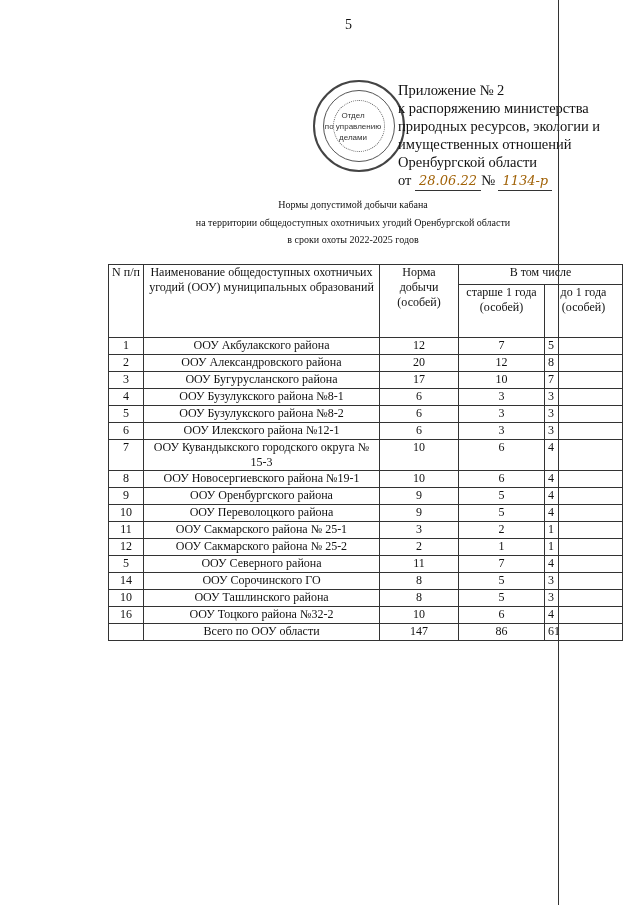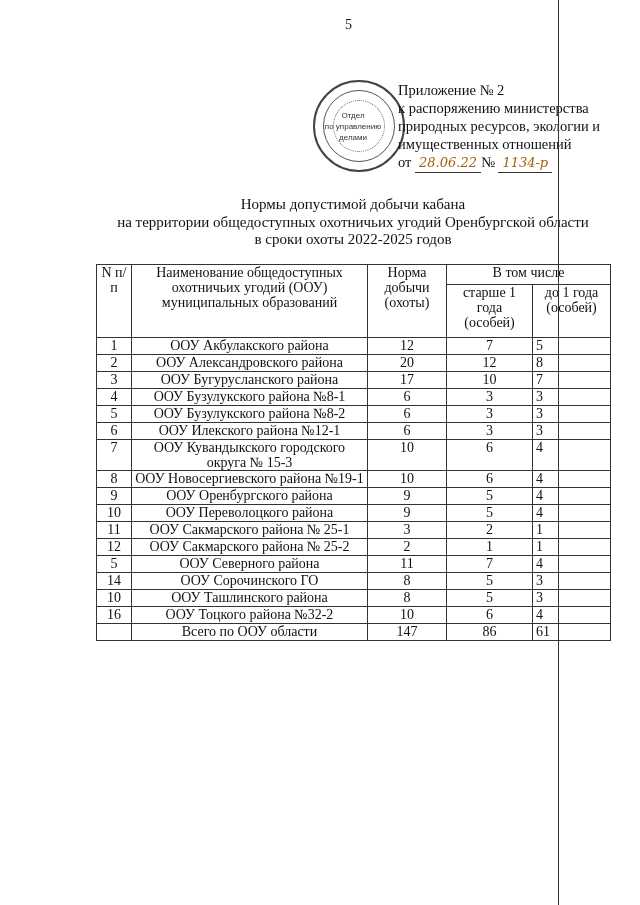--- a/index.html
+++ b/index.html
@@ -13,24 +13,24 @@
                  border-bottom: 1px solid #333; display: inline-block; padding: 0 4px; font-size: 13px; }
   .stamp { position: absolute; left: 313px; top: 80px; width: 92px; height: 92px; border-radius: 50%;
            border: 2px solid #444; box-sizing: border-box; }
   .stamp::before { content: ""; position: absolute; left: 8px; top: 8px; right: 8px; bottom: 8px;
                    border-radius: 50%; border: 1px solid #555; }
   .stamp::after { content: ""; position: absolute; left: 18px; top: 18px; right: 18px; bottom: 18px;
                   border-radius: 50%; border: 1px dotted #666; }
   .stamp-text { position: absolute; left: 0; right: 12px; top: 28px; text-align: center;
                 font-family: "Liberation Sans", sans-serif; font-size: 8px; line-height: 11px; color: #333; }
   .title { position: absolute; left: 96px; width: 514px; top: 196px; text-align: center;
-           font-size: 15px; line-height: 17.5px; }
+           font-size: 10px; line-height: 17.5px; }
   .scan-line { position: absolute; left: 558px; top: 0; width: 1px; height: 905px; background: #333; }
-  table.norms { position: absolute; left: 96px; top: 264px; border-collapse: collapse;
-                font-size: 14px; line-height: 15px; padding-left: 7px; }
+  table.norms { position: absolute; left: 108px; top: 264px; border-collapse: collapse;
+                font-size: 12px; line-height: 15px; padding-left: 7px; }
   table.norms td, table.norms th { border: 1px solid #333; padding: 0 3px; font-weight: normal;
                                     vertical-align: top; }
   th { text-align: center; }
   col.c1 { width: 35px; } col.c2 { width: 236px; } col.c3 { width: 79px; }
   col.c4 { width: 86px; } col.c5 { width: 78px; }
   td.num { text-align: center; }
   td.name { text-align: center; }
   td.val { text-align: center; }
   td.last { text-align: left; padding-left: 26px; }
   tr.data td { height: 16px; }
@@ -46,20 +46,21 @@
     <div>по управлению</div>
     <div>делами</div>
   </div>
 </div>
 
 <div class="appendix">
   <div class="line">Приложение № 2</div>
   <div class="line">к распоряжению министерства</div>
   <div class="line">природных ресурсов, экологии и</div>
   <div class="line">имущественных отношений</div>
+  <div class="line">Оренбургской области</div>
   <div class="sig-line">
     <span>от</span>
     <span class="handwritten">28.06.22</span><span>№</span>
     <span class="handwritten">1134-р</span>
   </div>
 </div>
 
 <div class="title">
   <div>Нормы допустимой добычи кабана</div>
   <div>на территории общедоступных охотничьих угодий Оренбургской области</div>
@@ -71,21 +72,21 @@
       <col class="c1">
       <col class="c2">
       <col class="c3">
       <col class="c4">
       <col class="c5">
     </colgroup>
   <thead>
     <tr style="height:20px">
       <th rowspan="2">N п/п</th>
       <th rowspan="2">Наименование общедоступных охотничьих угодий (ООУ) муниципальных образований</th>
-      <th rowspan="2">Норма добычи (охоты)</th>
+      <th rowspan="2">Норма добычи (особей)</th>
       <th colspan="2">В том числе</th>
     </tr>
     <tr style="height:53px">
       <th>старше 1 года (особей)</th>
       <th>до 1 года (особей)</th>
     </tr>
   </thead>
   <tbody id="table-body">
       <tr class="data">
         <td class="num">1</td>

